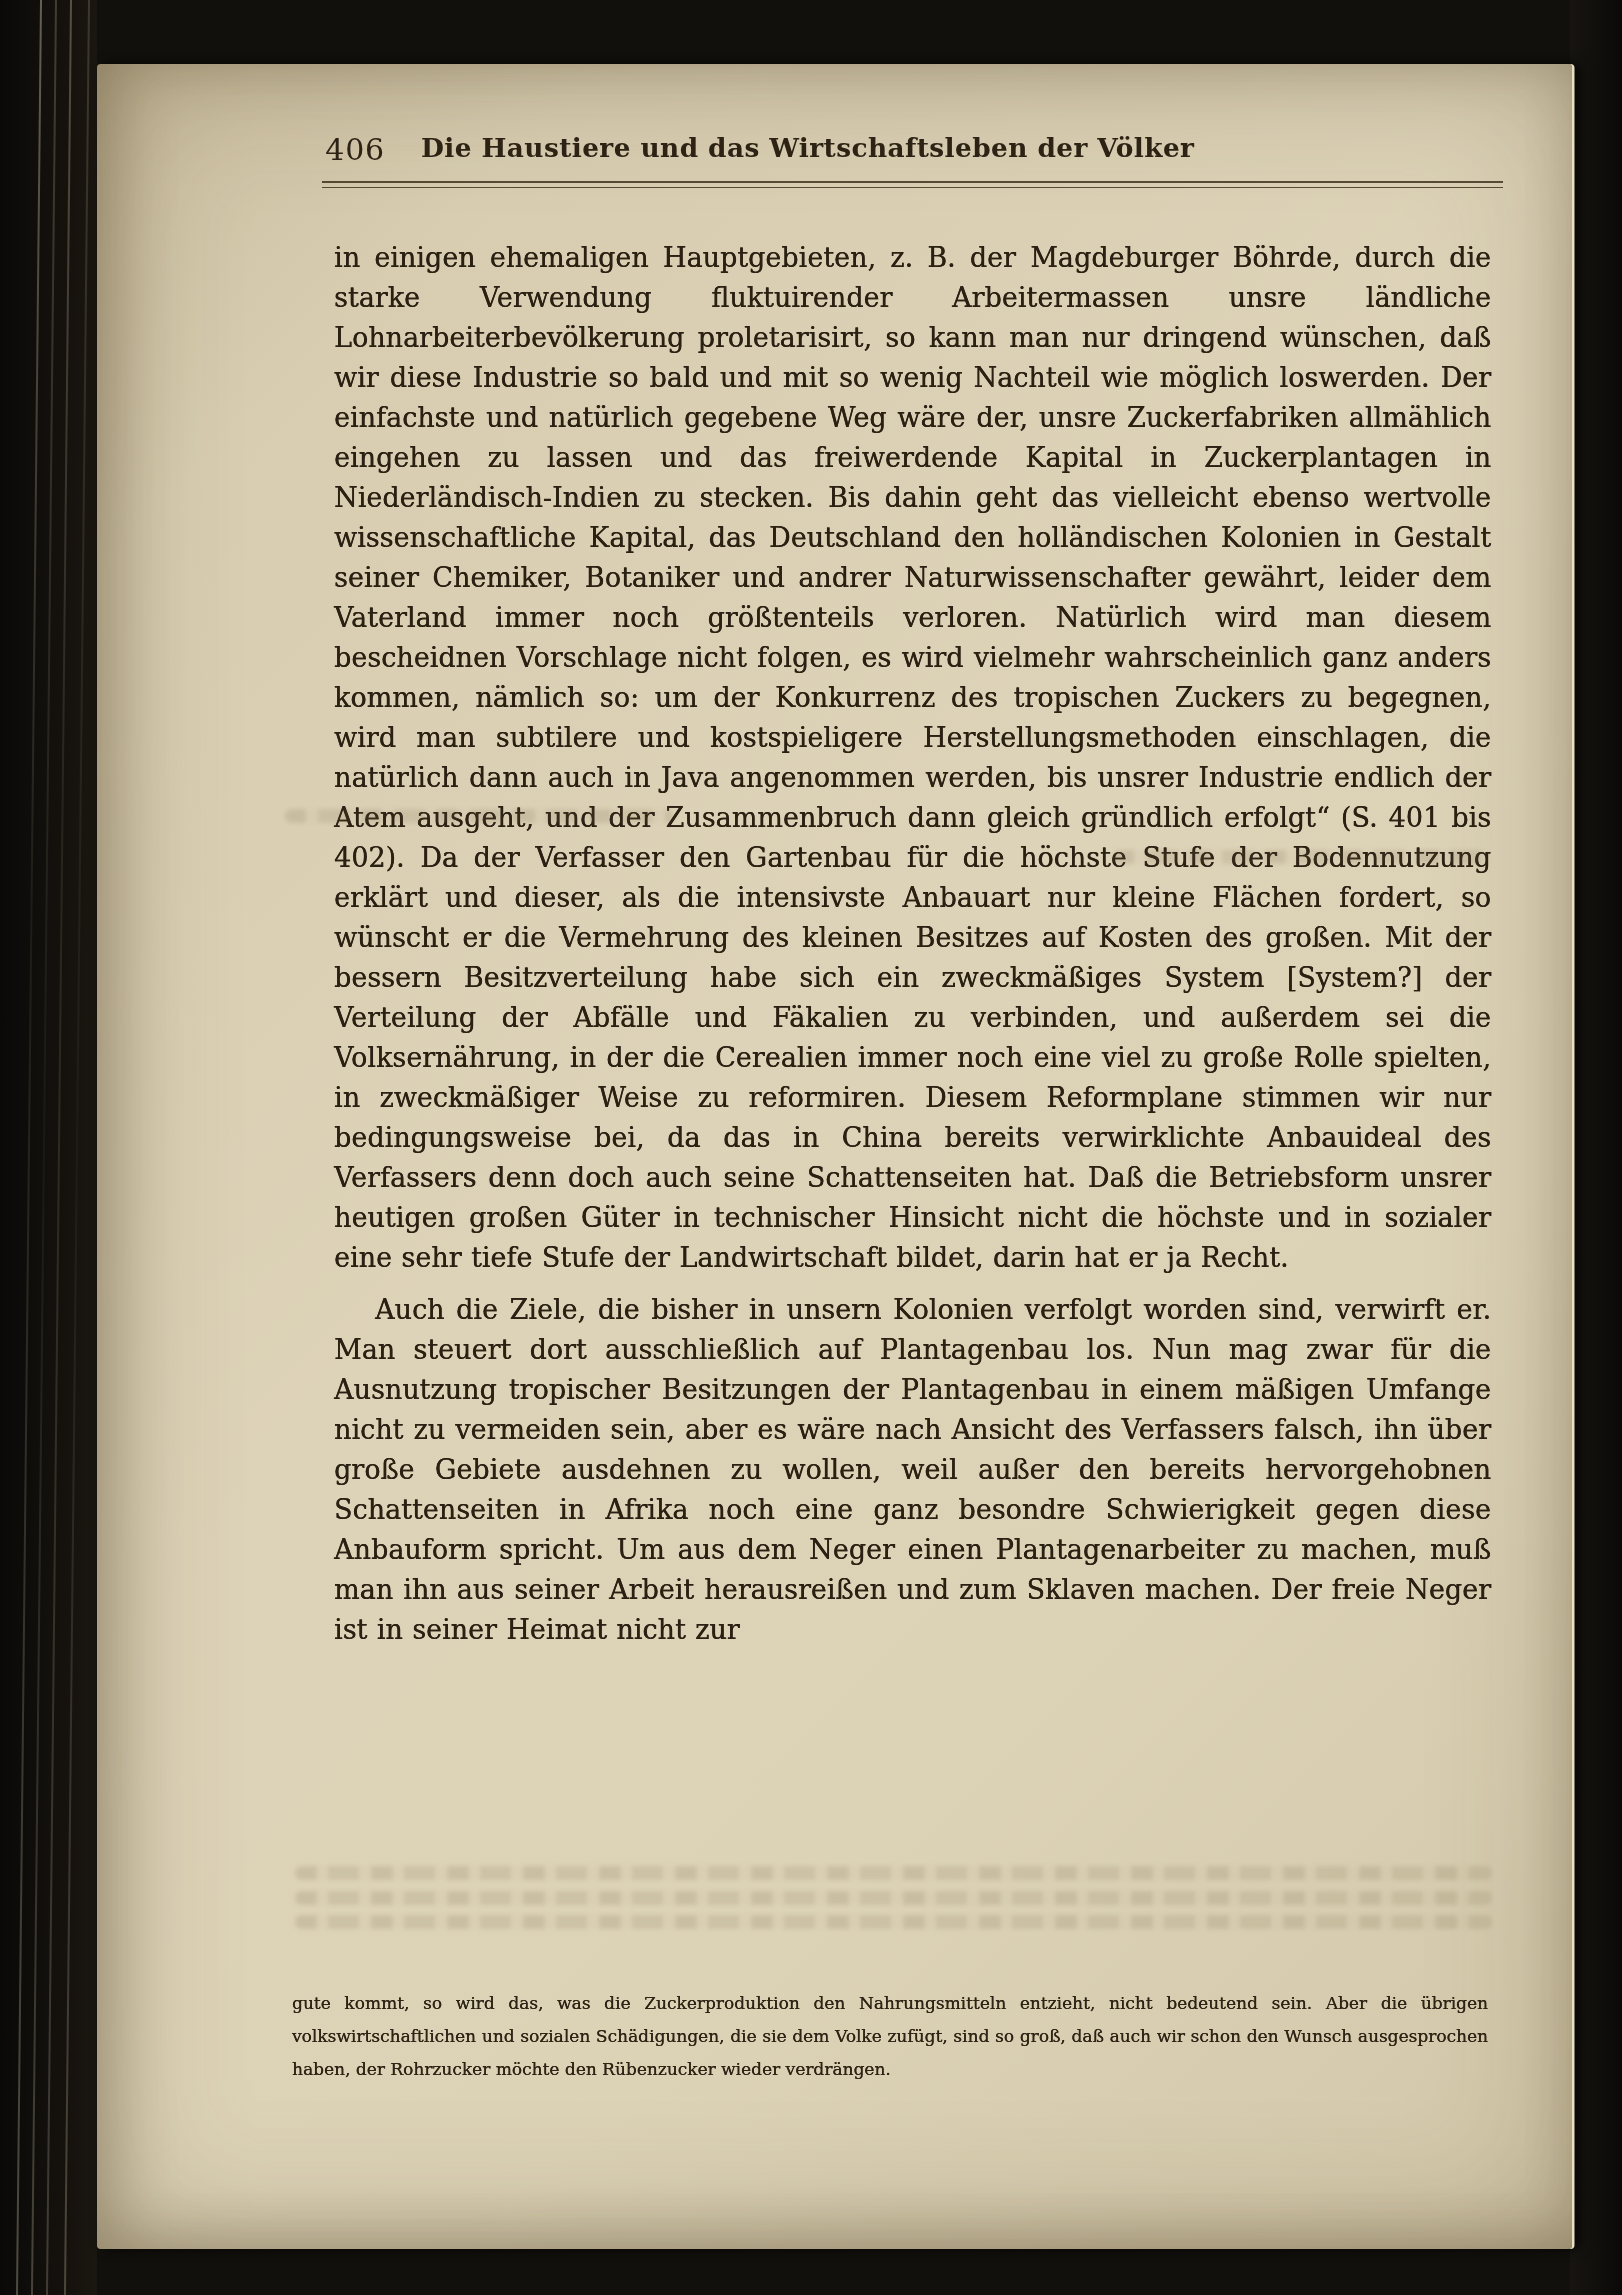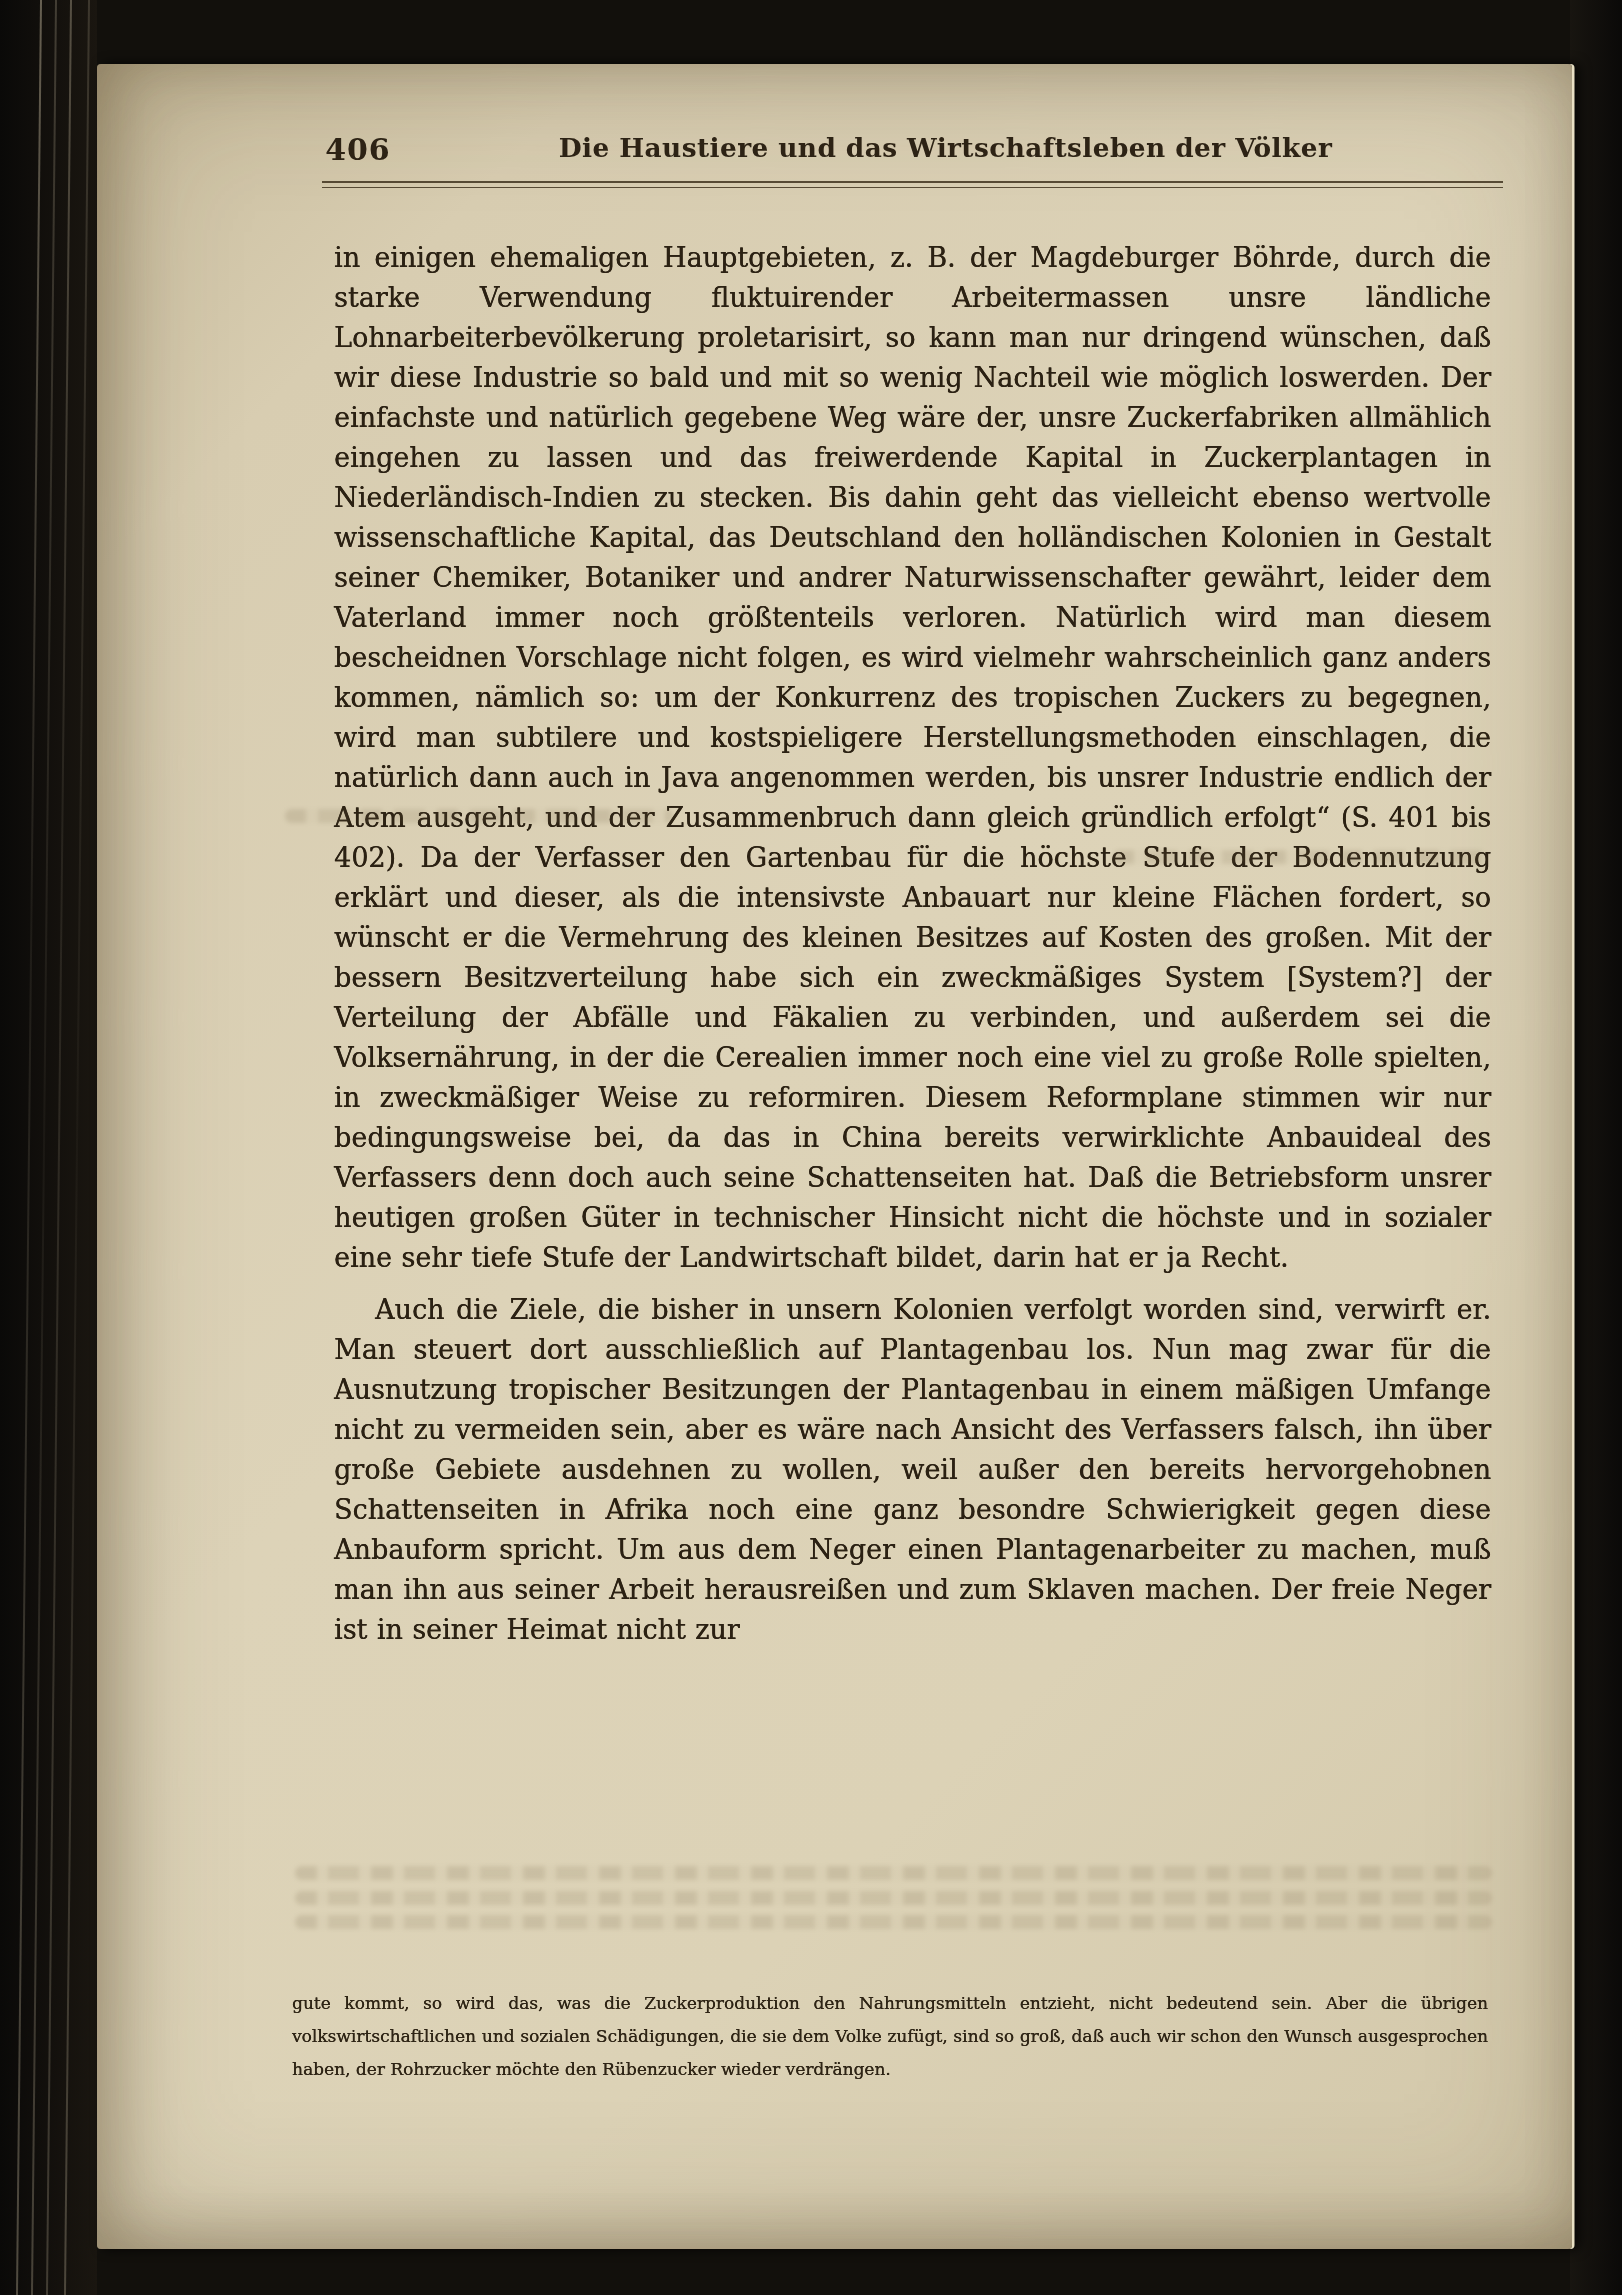--- a/index.html
+++ b/index.html
@@ -67,26 +67,26 @@
     top: 68px;
     width: 1181px;
     height: 36px;
     color: #2d2315;
   }
   .pagenum {
     position: absolute;
     left: 3.3px;
     top: 0;
     font-size: 30px;
-    font-weight: bold;
+    font-weight: normal;
     letter-spacing: 0.8px;
   }
   .running-head {
     display: block;
-    text-align: center;
+    text-align: left;
     font-size: 26.4px;
     font-weight: bold;
     letter-spacing: 0.4px;
     padding-left: 99px;
     padding-right: 33px;
     white-space: nowrap;
   }
   .header-rule {
     position: absolute;
     left: 225px;

